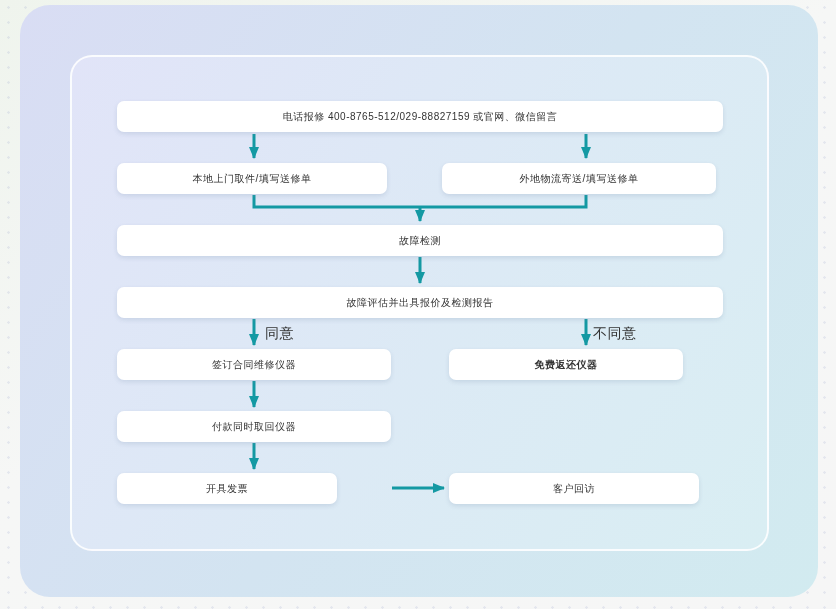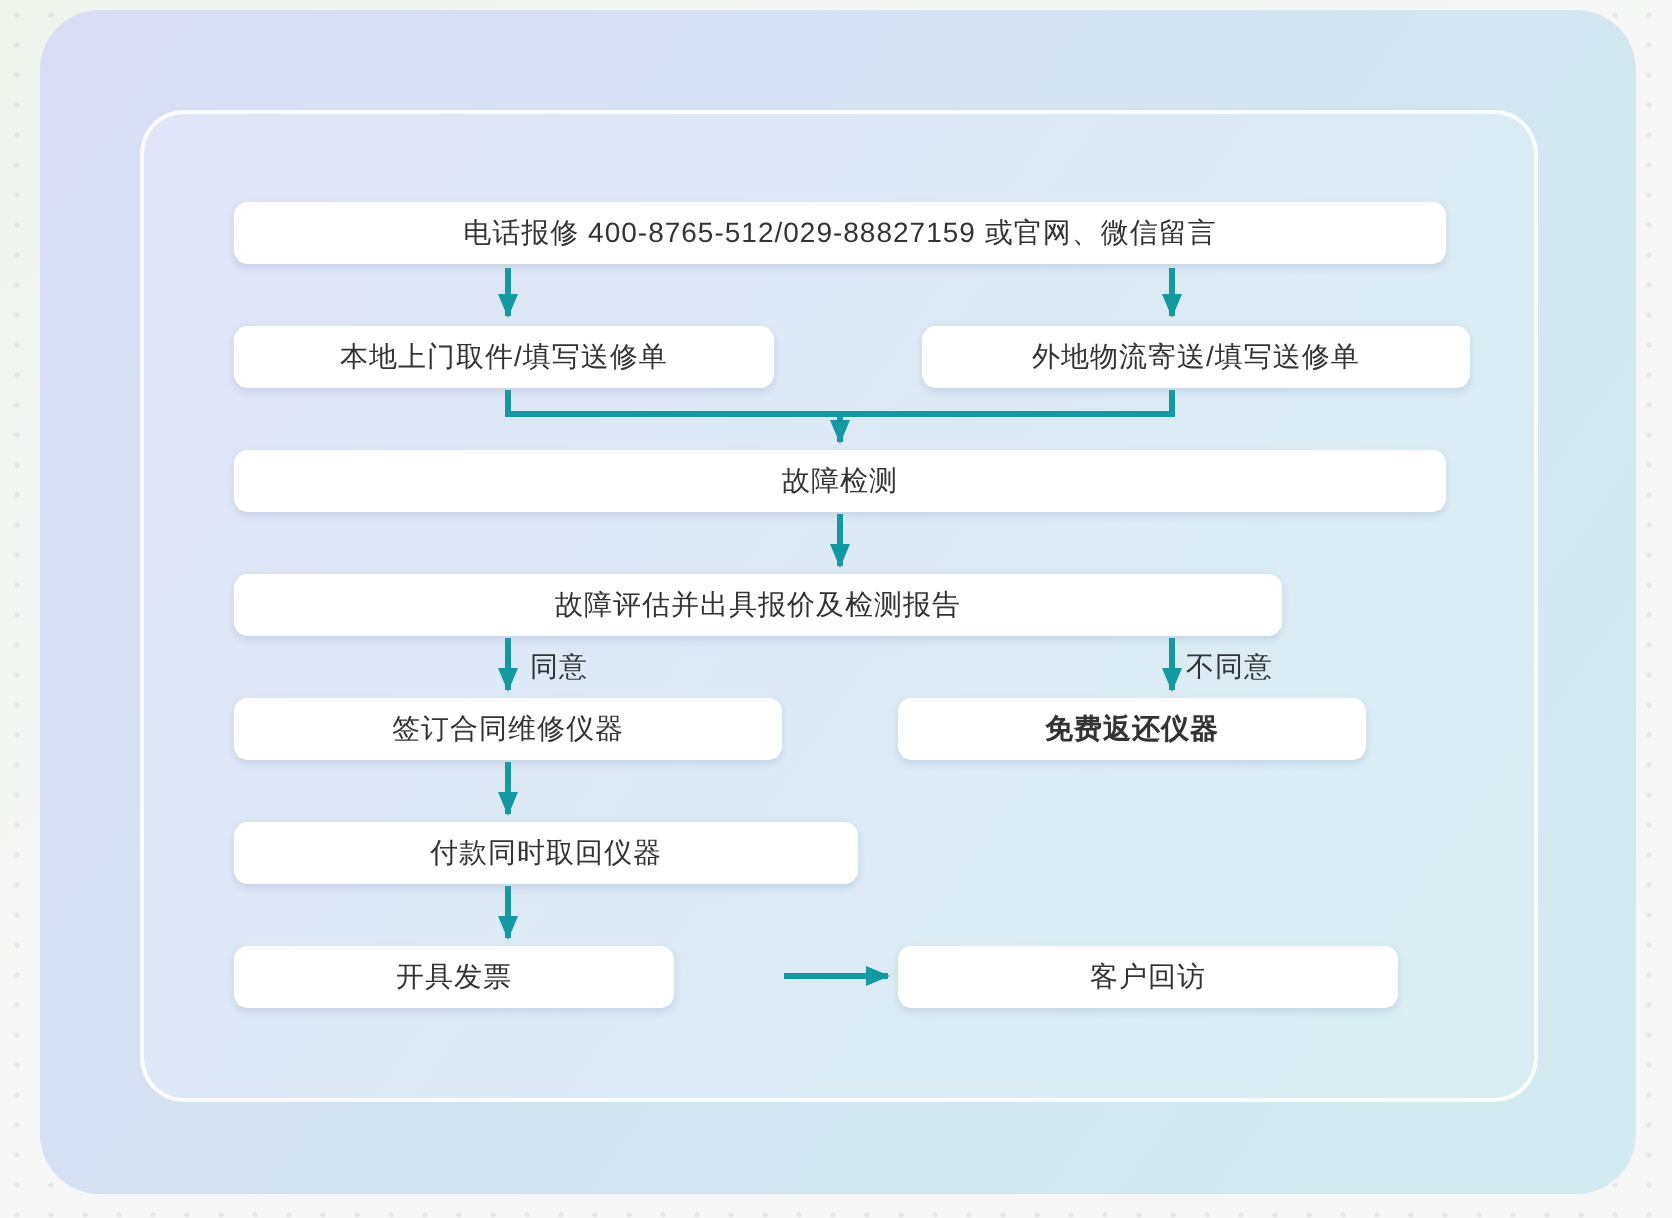--- a/index.html
+++ b/index.html
@@ -36,34 +36,34 @@
     position:absolute;left:70px;top:55px;width:699px;height:496px;
     border-radius:22px;
     border:2px solid rgba(255,255,255,0.85);
     background:linear-gradient(125deg,var(--card-grad-start) 0%,var(--card-grad-mid) 55%,var(--card-grad-end) 100%);
   }
   .node{
     position:absolute;height:31px;
     background:var(--node-bg);
     border-radius:7px;
     display:flex;align-items:center;justify-content:center;
-    font-size:14px;color:var(--node-text);
+    font-size:10px;color:var(--node-text);
     box-shadow:0 2px 4px rgba(120,140,175,0.22);
     white-space:nowrap;
     letter-spacing:.5px;
     text-align:center;
   }
   .n-report          {left:117px;top:101px;width:606px;}
   .n-local-pickup    {left:117px;top:163px;width:270px;}
-  .n-remote-shipping {left:461px;top:163px;width:274px;}
+  .n-remote-shipping {left:442px;top:163px;width:274px;}
   .n-fault-detection {left:117px;top:225px;width:606px;}
-  .n-fault-assessment{left:117px;top:287px;width:524px;}
+  .n-fault-assessment{left:117px;top:287px;width:606px;}
   .n-sign-contract   {left:117px;top:349px;width:274px;}
   .n-free-return     {left:449px;top:349px;width:234px;font-weight:bold;}
-  .n-pay-pickup      {left:117px;top:411px;width:312px;}
+  .n-pay-pickup      {left:117px;top:411px;width:274px;}
   .n-invoice         {left:117px;top:473px;width:220px;}
   .n-followup        {left:449px;top:473px;width:250px;}
   .edge-label{
     position:absolute;font-size:14px;color:var(--node-text);
     letter-spacing:.5px;line-height:16px;
   }
   .lbl-agree   {left:265px;top:325px;}
   .lbl-disagree{left:593px;top:325px;}
   svg.flow-arrows{position:absolute;left:0;top:0;width:836px;height:609px;pointer-events:none;}
   svg.flow-arrows .arrow{stroke:var(--arrow);stroke-width:3;fill:none;}

